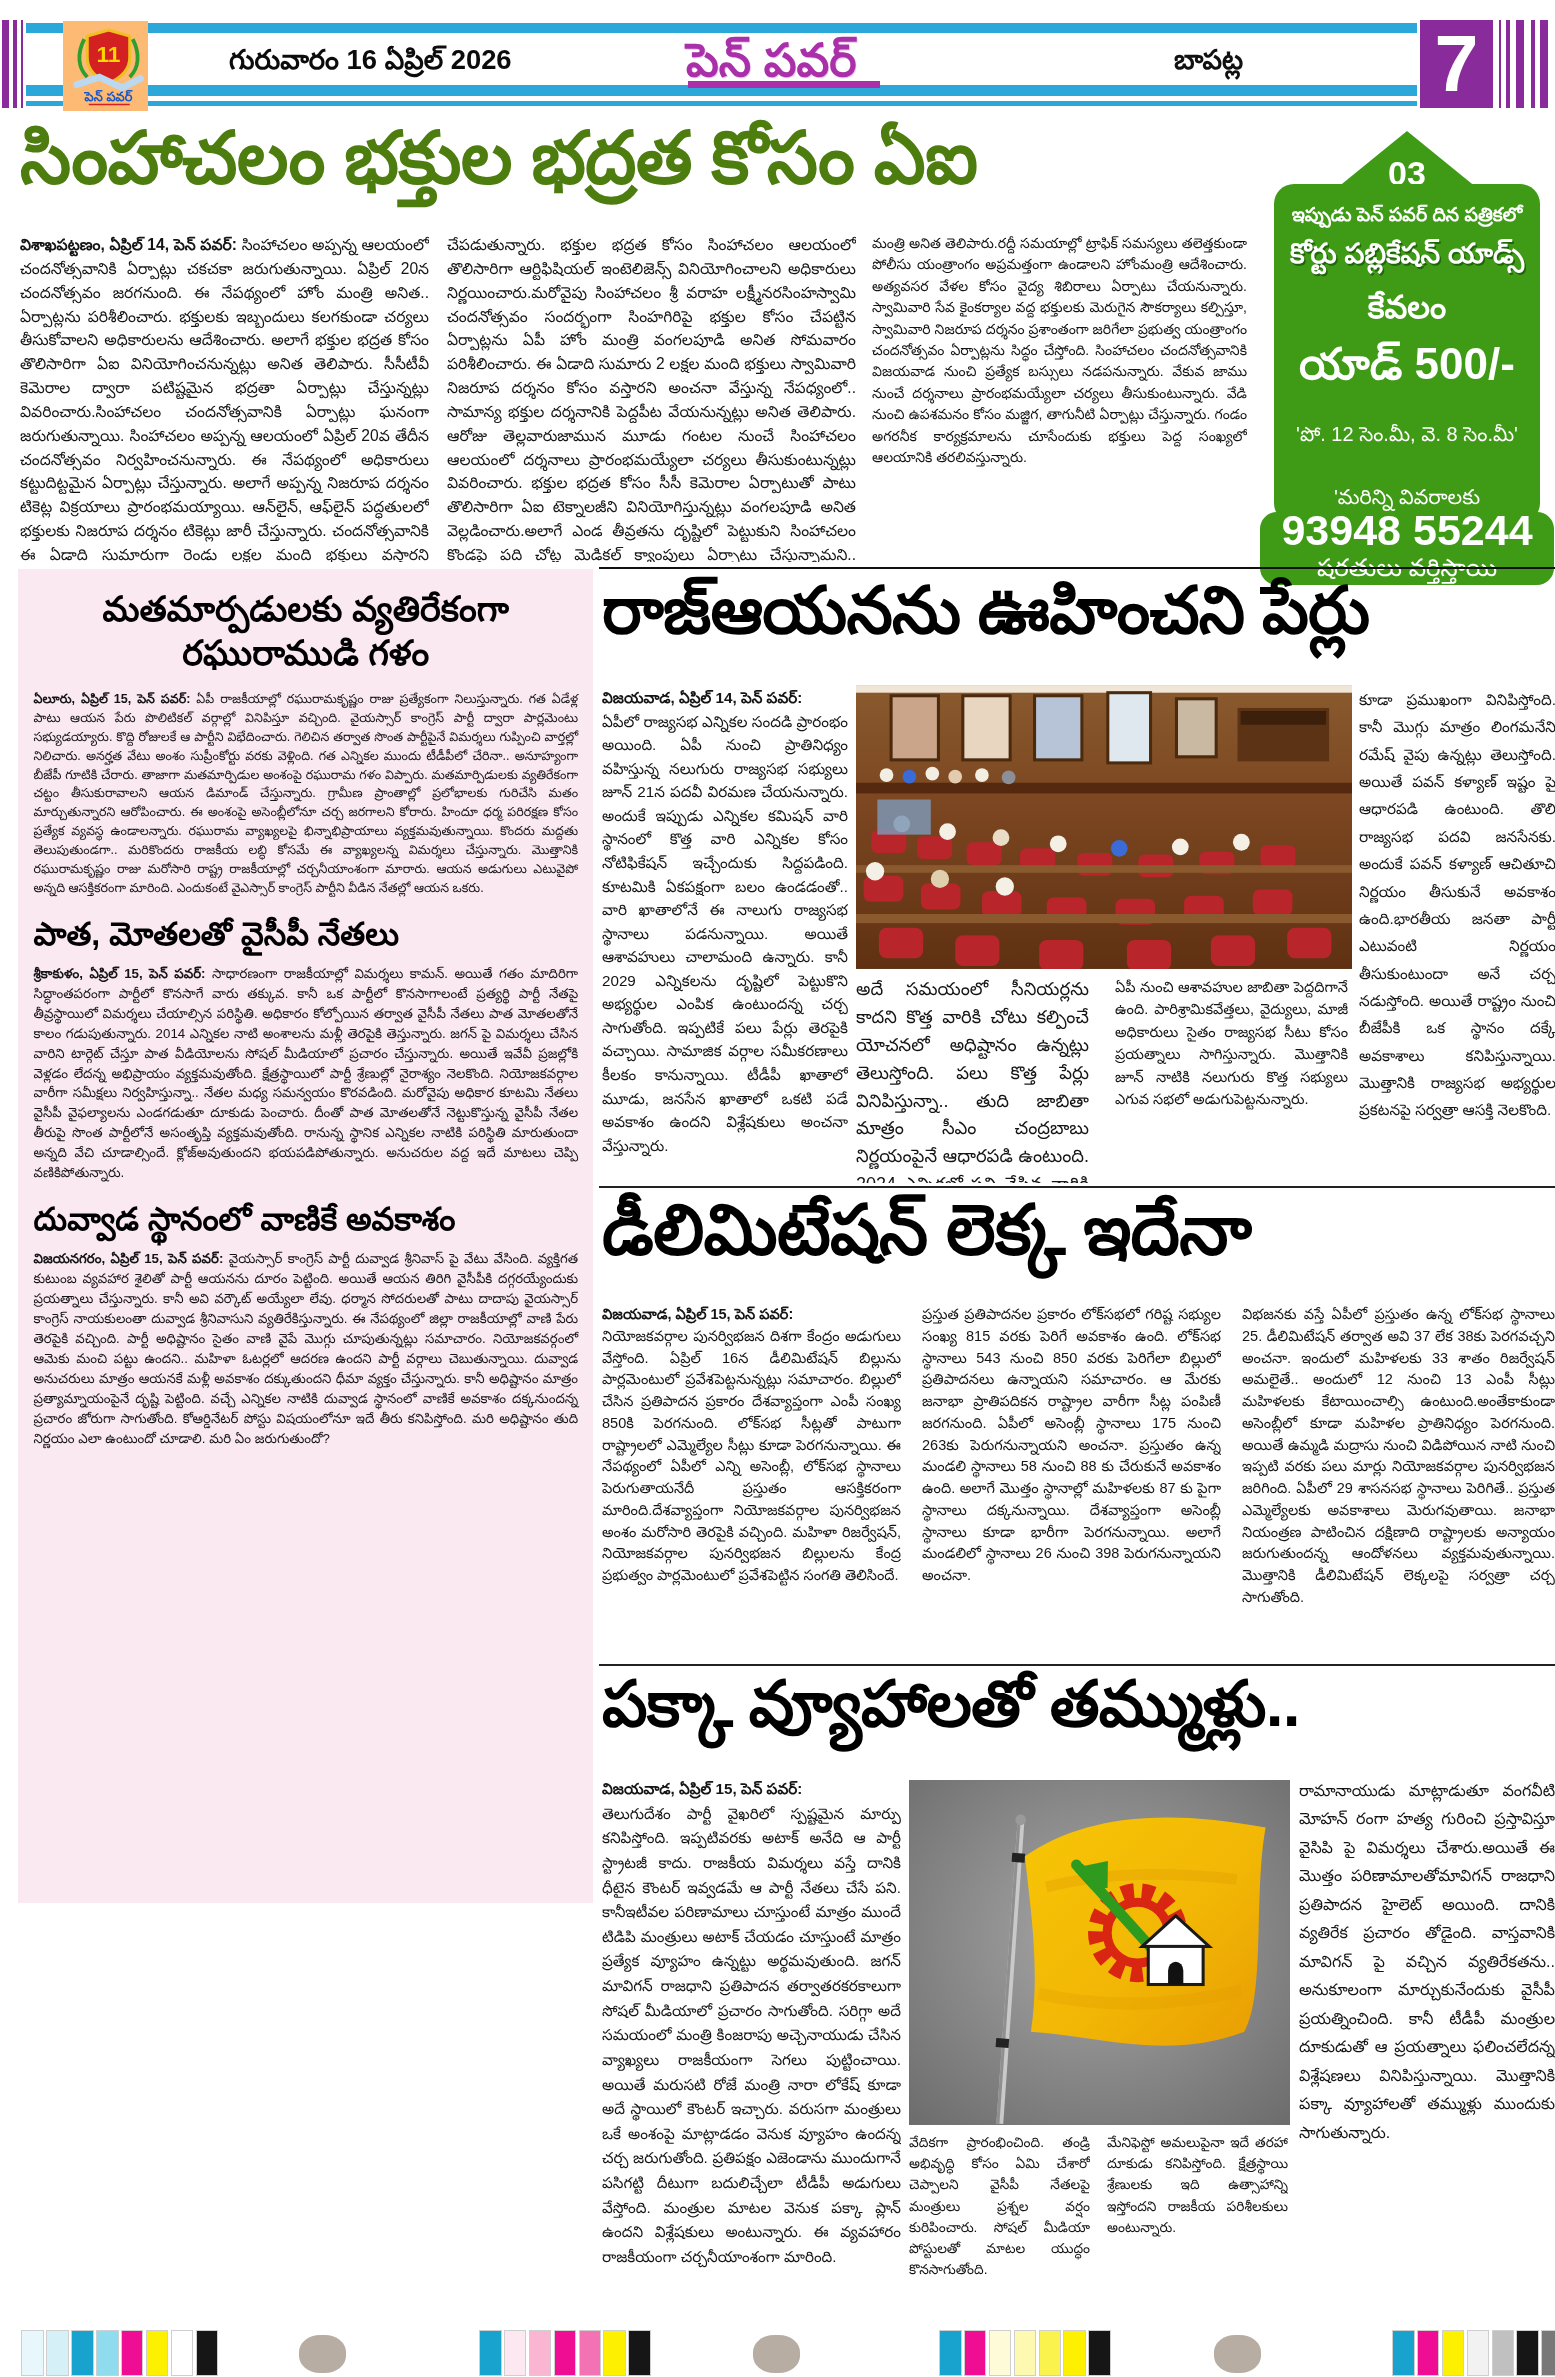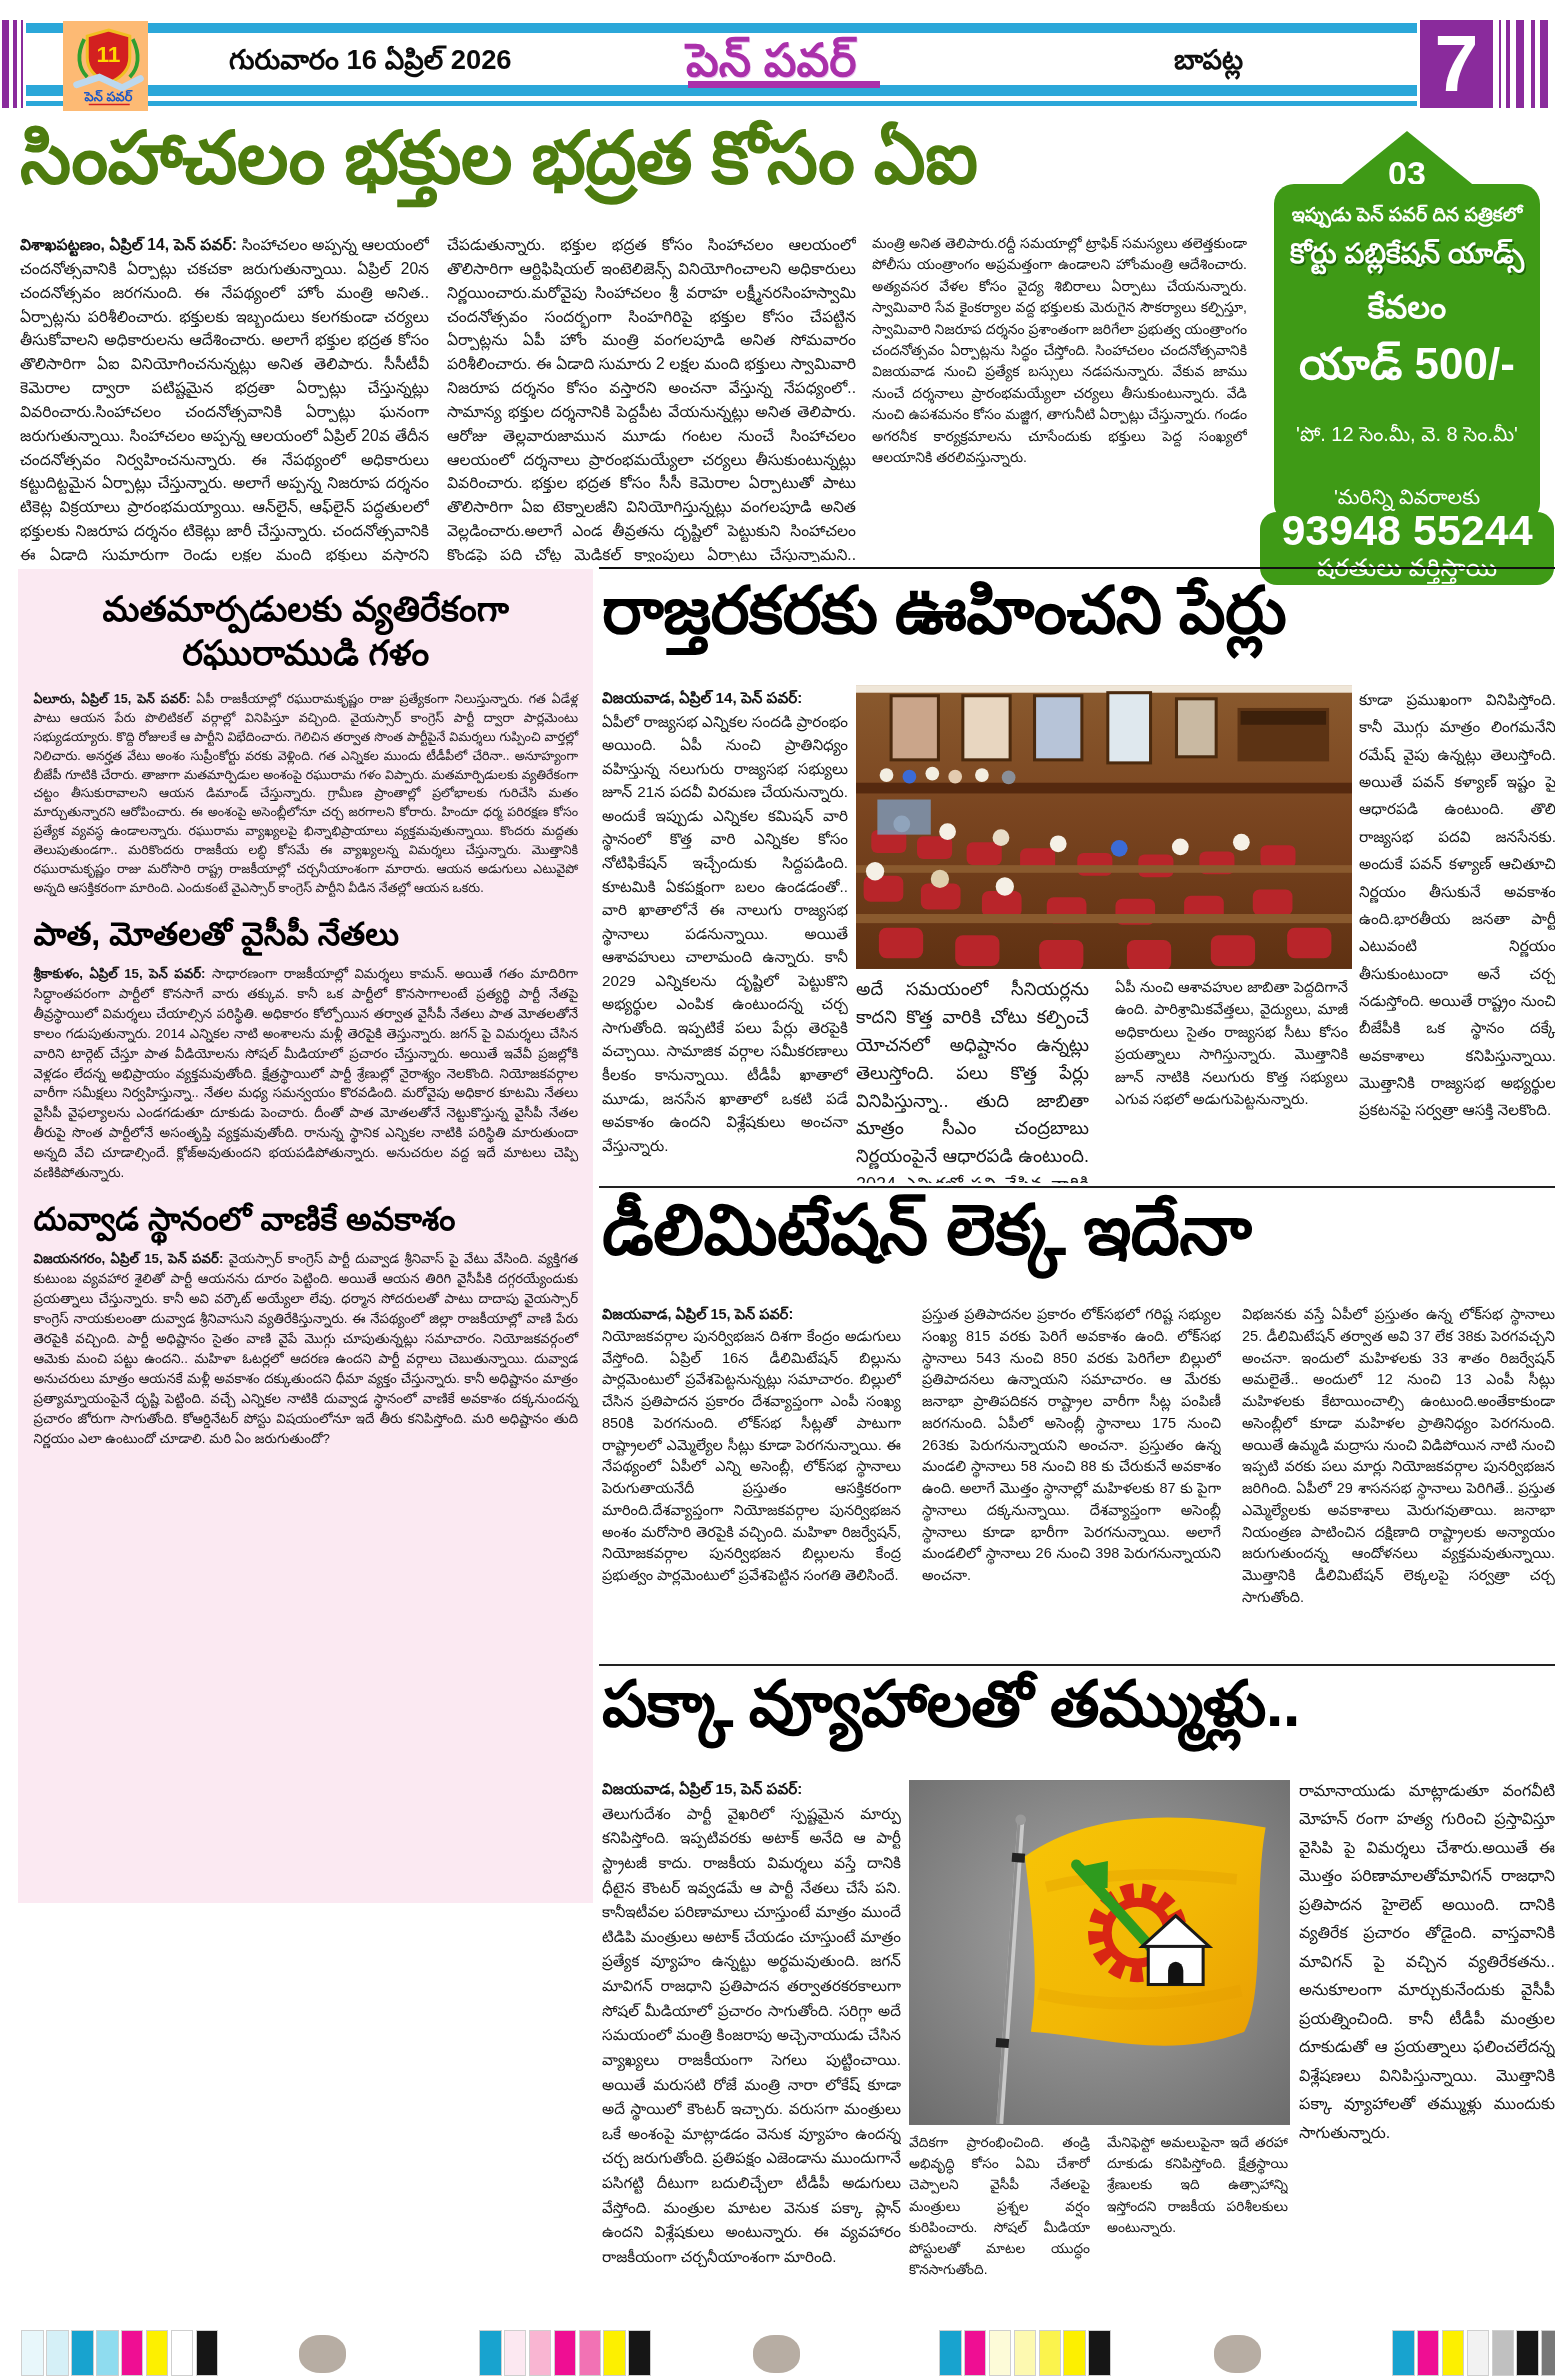--- a/index.html
+++ b/index.html
@@ -137,21 +137,21 @@
       <span>సాధారణంగా రాజకీయాల్లో విమర్శలు కామన్. అయితే గతం మాదిరిగా సిద్ధాంతపరంగా పార్టీలో కొనసాగే వారు తక్కువ. కానీ ఒక పార్టీలో కొనసాగాలంటే ప్రత్యర్థి పార్టీ నేతపై తీవ్రస్థాయిలో విమర్శలు చేయాల్సిన పరిస్థితి. అధికారం కోల్పోయిన తర్వాత వైసీపీ నేతలు పాత మోతలతోనే కాలం గడుపుతున్నారు. 2014 ఎన్నికల నాటి అంశాలను మళ్లీ తెరపైకి తెస్తున్నారు. జగన్ పై విమర్శలు చేసిన వారిని టార్గెట్ చేస్తూ పాత వీడియోలను సోషల్ మీడియాలో ప్రచారం చేస్తున్నారు. అయితే ఇవేవీ ప్రజల్లోకి వెళ్లడం లేదన్న అభిప్రాయం వ్యక్తమవుతోంది. క్షేత్రస్థాయిలో పార్టీ శ్రేణుల్లో నైరాశ్యం నెలకొంది. నియోజకవర్గాల వారీగా సమీక్షలు నిర్వహిస్తున్నా.. నేతల మధ్య సమన్వయం కొరవడింది. మరోవైపు అధికార కూటమి నేతలు వైసీపీ వైఫల్యాలను ఎండగడుతూ దూకుడు పెంచారు. దీంతో పాత మోతలతోనే నెట్టుకొస్తున్న వైసీపీ నేతల తీరుపై సొంత పార్టీలోనే అసంతృప్తి వ్యక్తమవుతోంది. రానున్న స్థానిక ఎన్నికల నాటికి పరిస్థితి మారుతుందా అన్నది వేచి చూడాల్సిందే. క్లోజ్అవుతుందని భయపడిపోతున్నారు. అనుచరుల వద్ద ఇదే మాటలు చెప్పి వణికిపోతున్నారు.</span>
     </div>
     <div class="pink-h3">దువ్వాడ స్థానంలో వాణికే అవకాశం</div>
     <div class="pink-body">
       <b class="dl">విజయనగరం, ఏప్రిల్ 15,  పెన్ పవర్:</b>
       <span>వైయస్సార్ కాంగ్రెస్ పార్టీ దువ్వాడ శ్రీనివాస్ పై వేటు వేసింది. వ్యక్తిగత కుటుంబ వ్యవహార శైలితో పార్టీ ఆయనను దూరం పెట్టింది. అయితే ఆయన తిరిగి వైసీపీకి దగ్గరయ్యేందుకు ప్రయత్నాలు చేస్తున్నారు. కానీ అవి వర్కౌట్ అయ్యేలా లేవు. ధర్మాన సోదరులతో పాటు దాదాపు వైయస్సార్ కాంగ్రెస్ నాయకులంతా దువ్వాడ శ్రీనివాసుని వ్యతిరేకిస్తున్నారు. ఈ నేపథ్యంలో జిల్లా రాజకీయాల్లో వాణి పేరు తెరపైకి వచ్చింది. పార్టీ అధిష్టానం సైతం వాణి వైపే మొగ్గు చూపుతున్నట్లు సమాచారం. నియోజకవర్గంలో ఆమెకు మంచి పట్టు ఉందని.. మహిళా ఓటర్లలో ఆదరణ ఉందని పార్టీ వర్గాలు చెబుతున్నాయి. దువ్వాడ అనుచరులు మాత్రం ఆయనకే మళ్లీ అవకాశం దక్కుతుందని ధీమా వ్యక్తం చేస్తున్నారు. కానీ అధిష్టానం మాత్రం ప్రత్యామ్నాయంపైనే దృష్టి పెట్టింది. వచ్చే ఎన్నికల నాటికి దువ్వాడ స్థానంలో వాణికే అవకాశం దక్కనుందన్న ప్రచారం జోరుగా సాగుతోంది. కోఆర్డినేటర్ పోస్టు విషయంలోనూ ఇదే తీరు కనిపిస్తోంది. మరి అధిష్టానం తుది నిర్ణయం ఎలా ఉంటుందో చూడాలి. మరి ఏం జరుగుతుందో?</span>
     </div>
   </div>
 
   <div class="divider" style="top:567px;"></div>
-  <div class="abs h-sec" style="left:602px;top:576px;font-size:66px;">రాజ్తరకరకు ఊహించని పేర్లు</div>
+  <div class="abs h-sec" style="left:602px;top:576px;font-size:66px;">రాజ్ఆయనను ఊహించని పేర్లు</div>
 
   <div class="body-col" style="left:602px;top:686px;width:246px;height:497px;font-size:15.2px;line-height:1.55;">
     <b class="dl">విజయవాడ, ఏప్రిల్ 14,  పెన్ పవర్:</b><br>
     <span>ఏపీలో రాజ్యసభ ఎన్నికల సందడి ప్రారంభం అయింది. ఏపీ నుంచి ప్రాతినిధ్యం వహిస్తున్న నలుగురు రాజ్యసభ సభ్యులు జూన్ 21న పదవీ విరమణ చేయనున్నారు. అందుకే ఇప్పుడు ఎన్నికల కమిషన్ వారి స్థానంలో కొత్త వారి ఎన్నికల కోసం నోటిఫికేషన్ ఇచ్చేందుకు సిద్దపడింది. కూటమికి ఏకపక్షంగా బలం ఉండడంతో.. వారి ఖాతాలోనే ఈ నాలుగు రాజ్యసభ స్థానాలు పడనున్నాయి. అయితే ఆశావహులు చాలామంది ఉన్నారు. కానీ 2029 ఎన్నికలను దృష్టిలో పెట్టుకొని అభ్యర్థుల ఎంపిక ఉంటుందన్న చర్చ సాగుతోంది. ఇప్పటికే పలు పేర్లు తెరపైకి వచ్చాయి. సామాజిక వర్గాల సమీకరణాలు కీలకం కానున్నాయి. టీడీపీ ఖాతాలో మూడు, జనసేన ఖాతాలో ఒకటి పడే అవకాశం ఉందని విశ్లేషకులు అంచనా వేస్తున్నారు.</span>
   </div>
 
   <div class="photo" style="left:856px;top:685px;width:496px;height:284px;">
     <svg width="496" height="284" viewBox="0 0 650 372">
       <defs>
         <linearGradient id="wood" x1="0" y1="0" x2="0" y2="1">

